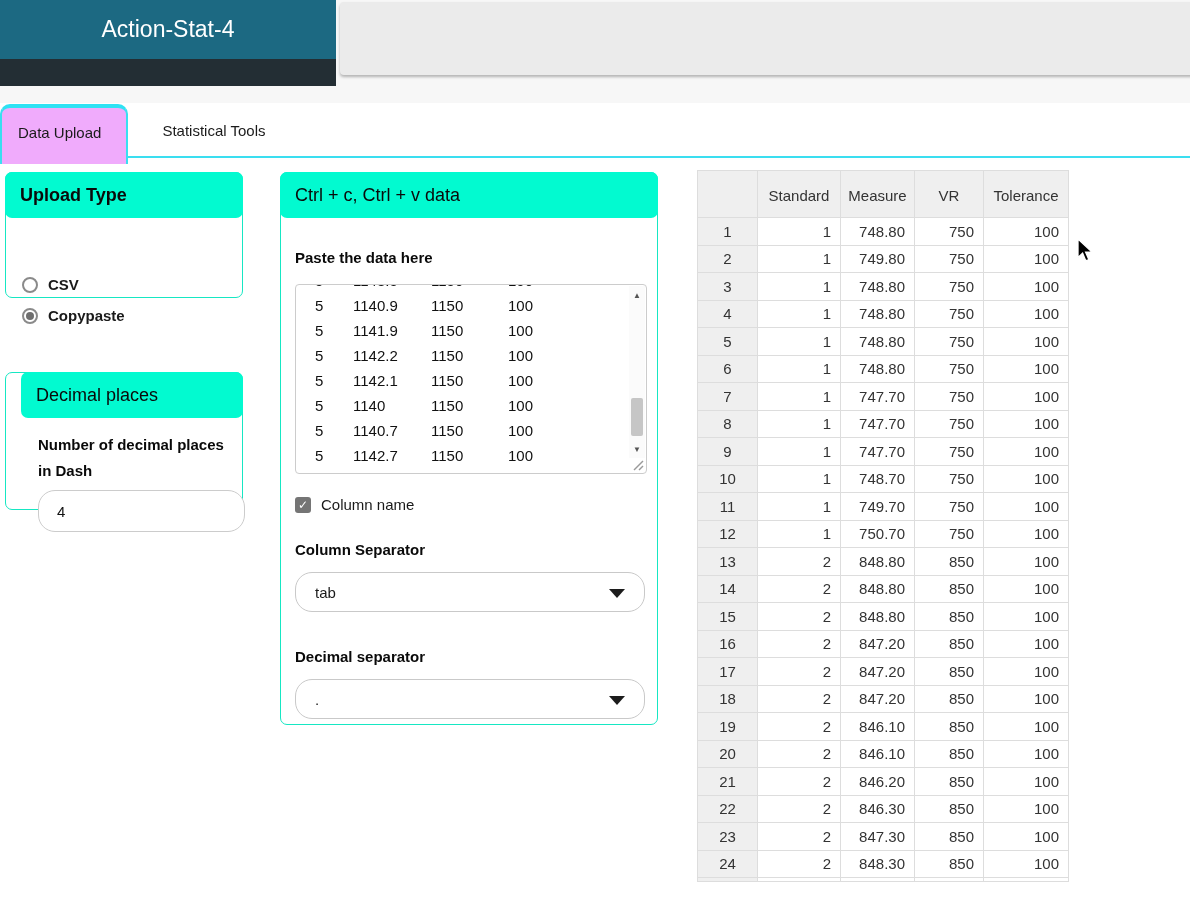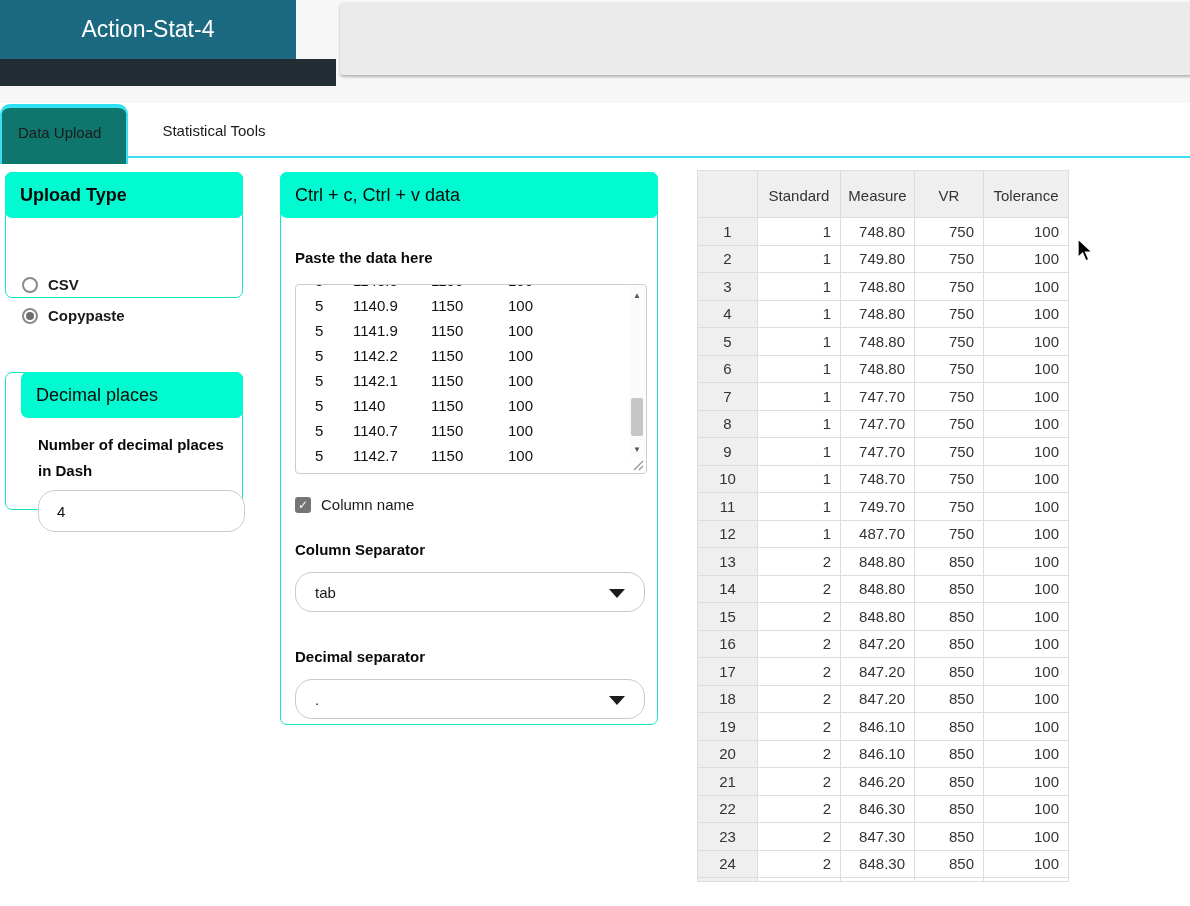--- a/index.html
+++ b/index.html
@@ -5,26 +5,26 @@
   * { margin:0; padding:0; box-sizing:border-box; }
   body { background:#fff; }
   .screen{
     position:relative; width:1190px; height:906px; overflow:hidden; background:#fff;
     font-family:"Liberation Sans","DejaVu Sans",sans-serif; color:#1a1a1a;
   }
   
   .header-zone{ position:absolute; top:0; left:0; width:1190px; height:103px; background:#f7f7f7; }
   .nav-gray{ position:absolute; left:340px; top:2px; width:860px; height:73px; background:#ebebeb;
              border-radius:4px; box-shadow:0 2px 3px rgba(0,0,0,0.28); }
-  .brand{ position:absolute; left:0; top:0; width:296px; height:59px; background:#1c6982;
+  .brand{ position:absolute; left:0; top:0; width:336px; height:59px; background:#1c6982;
           display:flex; align-items:center; justify-content:center; color:#fff; font-size:23px; }
   .brand-strip{ position:absolute; left:0; top:59px; width:336px; height:27px; background:#232e34; }
   
   .tab-underline{ position:absolute; top:156px; left:0; width:1190px; height:2px; background:#3adef0; z-index:1; }
-  .tab-active{ position:absolute; top:104px; left:0; width:128px; height:60px; background:#0f766e;
+  .tab-active{ position:absolute; top:104px; left:0; width:128px; height:60px; background:#f0abfc;
     border:2px solid #3adef0; border-top:4px solid #2ee2f3; border-bottom:none;
     border-radius:10px 10px 0 0; z-index:2; display:flex; align-items:center;
     padding-left:16px; padding-bottom:8px; font-size:15px; }
   .tab-inactive{ position:absolute; top:104px; left:128px; width:172px; height:52px;
     display:flex; align-items:center; justify-content:center; font-size:15px; cursor:default; }
   
   .panel{ position:absolute; border:1px solid #16e7c3; border-radius:7px; background:#fff; }
   .panel-h{ height:46px; background:#02fad0; border-radius:7px; margin:-1px -1px 0;
     display:flex; align-items:center; padding-left:15px; font-size:18px; color:#0a0a0a; }
   #panel-upload { left:5px;   top:172px; width:238px; height:126px;font-weight:bold; }
@@ -261,21 +261,21 @@
           <tr>
             <td class="rownum">11</td>
             <td>1</td>
             <td>749.70</td>
             <td>750</td>
             <td>100</td>
           </tr>
           <tr>
             <td class="rownum">12</td>
             <td>1</td>
-            <td>487.70</td>
+            <td>750.70</td>
             <td>750</td>
             <td>100</td>
           </tr>
           <tr>
             <td class="rownum">13</td>
             <td>2</td>
             <td>848.80</td>
             <td>850</td>
             <td>100</td>
           </tr>

